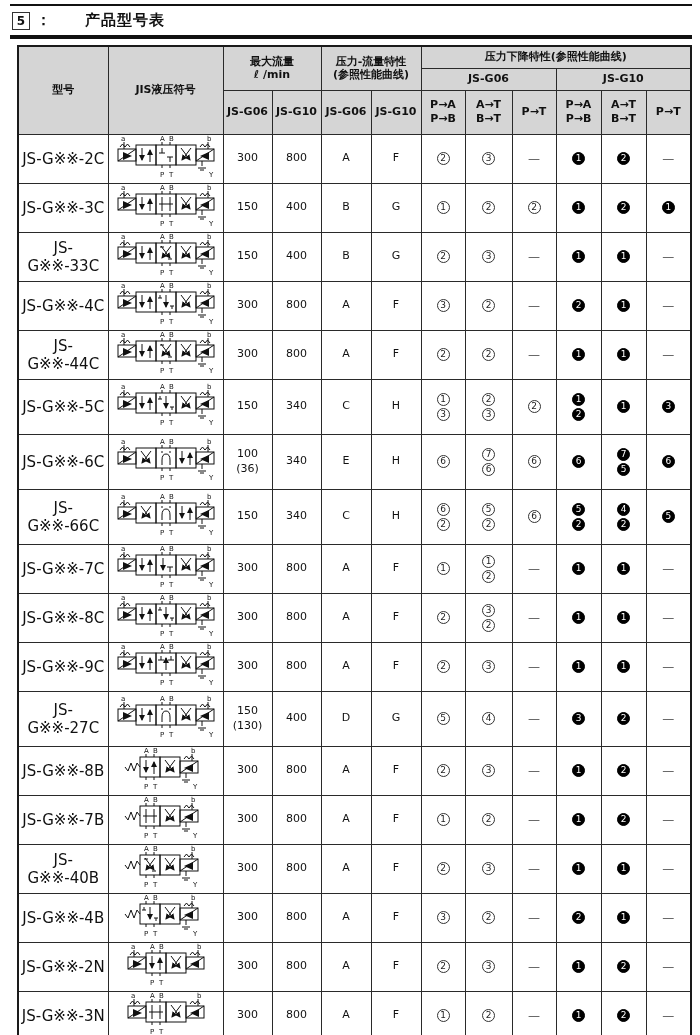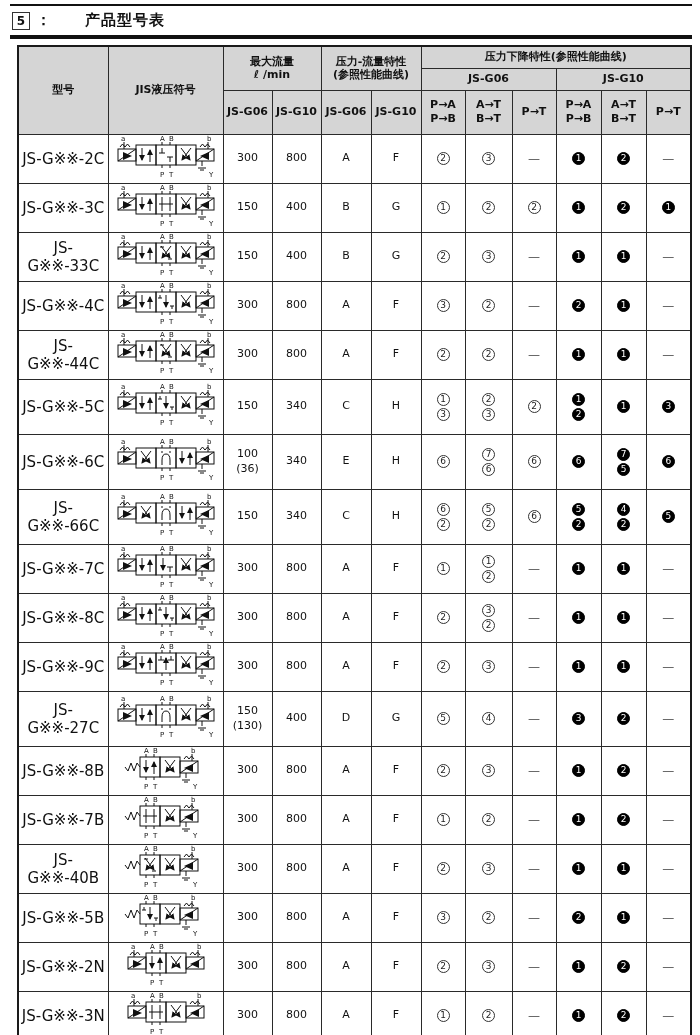--- a/index.html
+++ b/index.html
@@ -1192,21 +1192,21 @@
               <span class="circ f">1</span>
             </div>
           </td>
           <td>
             <div class="stack">
               <span class="dash">—</span>
             </div>
           </td>
         </tr>
         <tr>
-          <td class="model">JS-G※※-5B</td>
+          <td class="model">JS-G※※-4B</td>
           <td class="sym"><svg width="112" height="44" viewBox="0 0 112 44">
               <rect x="30" y="10" width="20" height="20" class="st"></rect>
               <g transform="translate(30,10)">
                 <line x1="10" y1="3" x2="10" y2="15" class="st" marker-end="url(#arh)"></line>
                 <path class="st" d="M4 3 V6 M2 6 H6 M16 17 V14 M14 14 H18"></path>
               </g>
               <rect x="50" y="10" width="20" height="20" class="st"></rect>
               <g transform="translate(50,10)">
                 <line x1="5" y1="3" x2="14" y2="15" class="st" marker-end="url(#arh)"></line>
                 <line x1="15" y1="3" x2="6" y2="15" class="st" marker-end="url(#arh)"></line>

